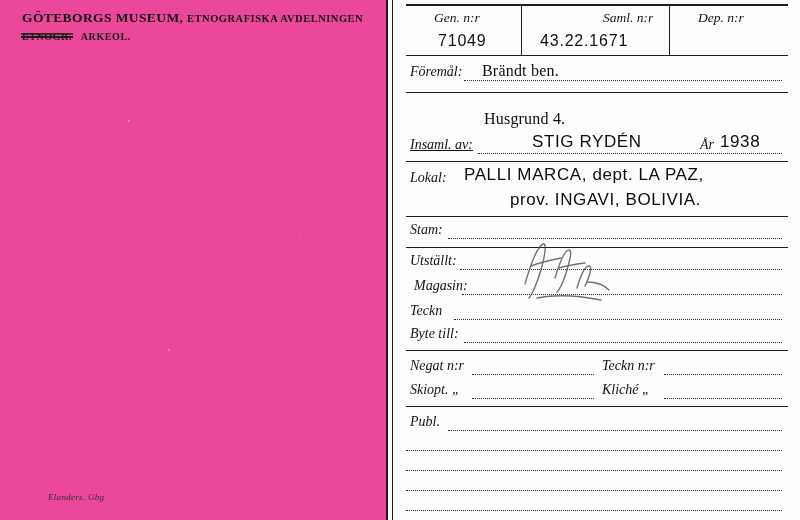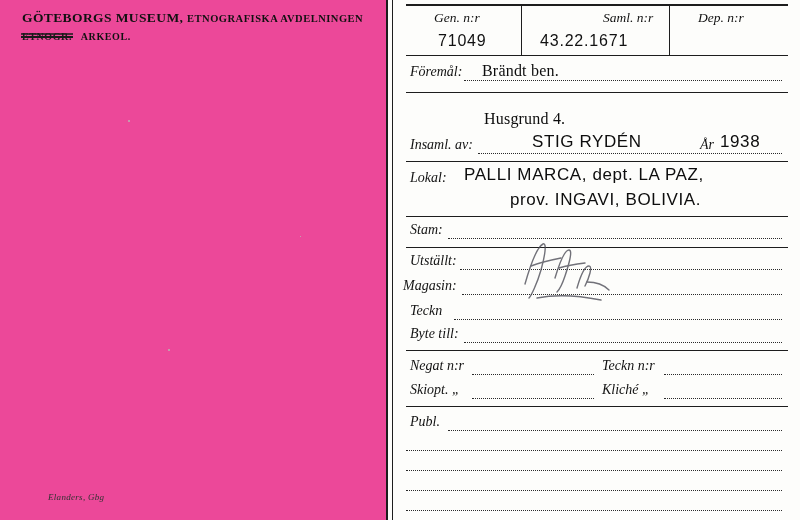--- a/index.html
+++ b/index.html
@@ -223,40 +223,40 @@
     <div class="num" style="left:148px; top:32px;">43.22.1671</div>
     <div class="num" style="left:300px; top:32px;"></div>
 
     <div class="lab" style="left:18px; top:64px;">Föremål:</div>
     <div class="dots" style="left:72px; top:79px; width:318px;"></div>
     <div class="val serif" style="left:90px; top:62px; font-size:16px;">Brändt ben.</div>
     <div class="hrule" style="top:92px;"></div>
 
     <div class="val serif" style="left:92px; top:110px; font-size:16px;">Husgrund 4.</div>
 
-    <div class="lab" style="left:18px; top:137px;">Insaml. av:</div>
+    <div class="lab" style="left:18px; top:137px;text-decoration:underline;">Insaml. av:</div>
     <div class="dots" style="left:86px; top:152px; width:304px;"></div>
     <div class="val big" style="left:140px; top:132px;">STIG RYDÉN</div>
     <div class="lab" style="left:296px; top:137px;margin-left:12px;">År</div>
     <div class="val big" style="left:328px; top:132px;">1938</div>
     <div class="hrule" style="top:161px;"></div>
 
     <div class="lab" style="left:18px; top:170px;">Lokal:</div>
     <div class="val big" style="left:72px; top:165px;">PALLI MARCA, dept. LA PAZ,</div>
     <div class="val big" style="left:118px; top:190px;">prov. INGAVI, BOLIVIA.</div>
     <div class="hrule" style="top:216px;"></div>
 
     <div class="lab" style="left:18px; top:222px;">Stam:</div>
     <div class="dots" style="left:56px; top:237px; width:334px;"></div>
     <div class="hrule" style="top:247px;"></div>
 
     <div class="lab" style="left:18px; top:253px;">Utställt:</div>
     <div class="dots" style="left:68px; top:268px; width:322px;"></div>
 
-    <div class="lab" style="left:11px; top:278px;">Magasin:</div>
+    <div class="lab" style="left:22px; top:278px;">Magasin:</div>
     <div class="dots" style="left:70px; top:293px; width:320px;"></div>
 
     <div class="lab" style="left:18px; top:303px;">Teckn</div>
     <div class="dots" style="left:62px; top:318px; width:328px;"></div>
 
     <div class="lab" style="left:18px; top:326px;">Byte till:</div>
     <div class="dots" style="left:72px; top:341px; width:318px;"></div>
     <div class="hrule" style="top:350px;"></div>
 
     <svg class="scribble" viewBox="0 0 110 70">

